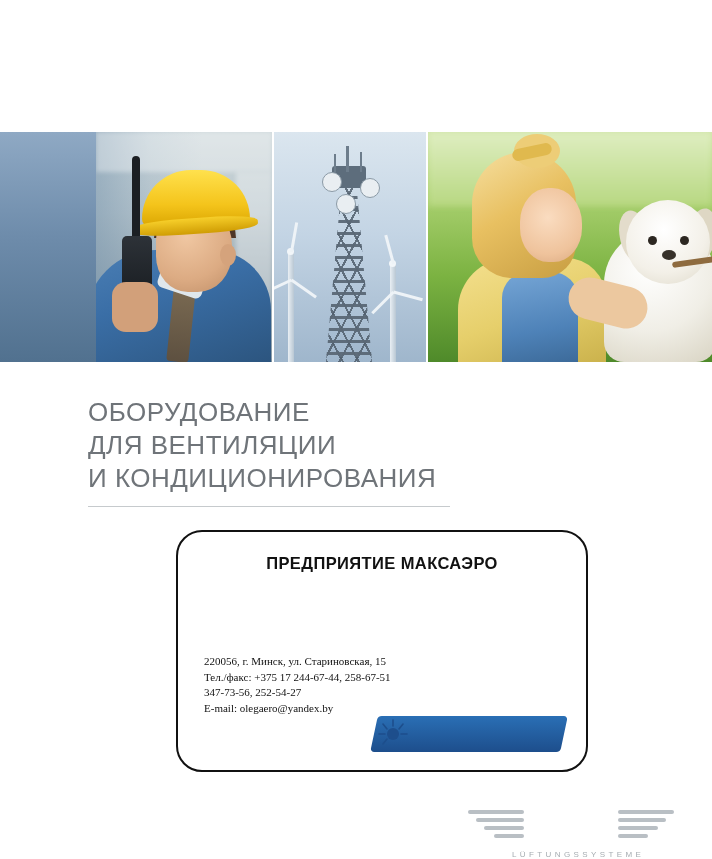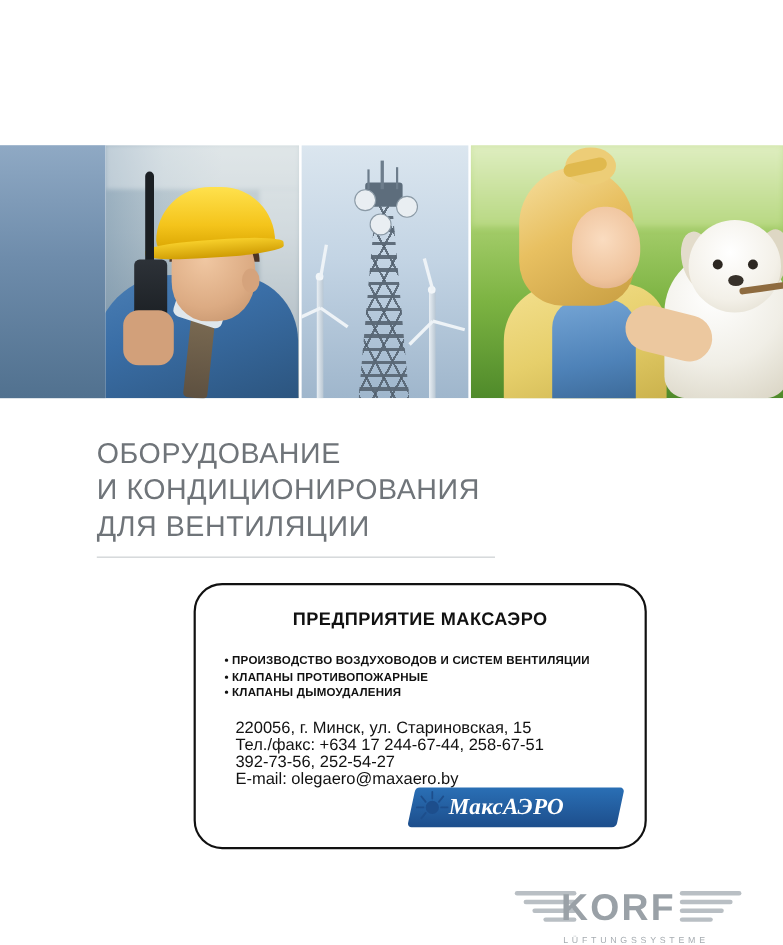--- a/index.html
+++ b/index.html
@@ -363,25 +363,26 @@
     left: 26px;
     top: 62px;
     font-size: 10.5px;
     font-weight: bold;
     color: #111111;
     line-height: 14.5px;
     letter-spacing: 0.2px;
   }
   .card-contacts {
     position: absolute;
-    left: 36px;
+    left: 26px;
     top: 122px;
-    font-size: 15px;
+    font-size: 11px;
     color: #111111;
     line-height: 15.5px;
+    font-family: Liberation Serif, serif;
   }
   .card-site {
     font-weight: bold;
   }
 
   
   .maxaero {
     position: absolute;
     left: 196px;
     top: 178px;
@@ -541,70 +542,63 @@
       <div class="p3-dog-eye" style="left:220px; top:104px;"></div>
       <div class="p3-dog-eye" style="left:252px; top:104px;"></div>
       <div class="p3-dog-nose"></div>
       <div class="p3-stick"></div>
       <div class="p3-arm"></div>
     </div>
   </div>
 
   <div class="headline">
     <div>ОБОРУДОВАНИЕ</div>
+    <div>ДЛЯ ВЕНТИЛЯЦИИ</div>
     <div>И КОНДИЦИОНИРОВАНИЯ</div>
-    <div>ДЛЯ ВЕНТИЛЯЦИИ</div>
   </div>
   <div class="headline-rule"></div>
 
   <div class="card">
 
     <div class="card-title">ПРЕДПРИЯТИЕ МАКСАЭРО</div>
 
-    <div class="card-bullets">
-      <div>• ПРОИЗВОДСТВО ВОЗДУХОВОДОВ И СИСТЕМ ВЕНТИЛЯЦИИ</div>
-      <div>• КЛАПАНЫ ПРОТИВОПОЖАРНЫЕ</div>
-      <div>• КЛАПАНЫ ДЫМОУДАЛЕНИЯ</div>
-    </div>
 
     <div class="card-contacts">
       <div>220056, г. Минск, ул. Стариновская, 15</div>
-      <div>Тел./факс: +634 17 244-67-44, 258-67-51</div>
-      <div>392-73-56, 252-54-27</div>
-      <div>E-mail: olegaero@maxaero.by</div>
+      <div>Тел./факс: +375 17 244-67-44, 258-67-51</div>
+      <div>347-73-56, 252-54-27</div>
+      <div>E-mail: olegaero@yandex.by</div>
     </div>
 
     <div class="maxaero">
       <div class="maxaero-band"></div>
       <svg class="maxaero-sun" viewBox="0 0 30 30">
         <circle cx="15" cy="16" r="6" fill="#1d4e8c"></circle>
         <g stroke="#1d4e8c" stroke-width="1.6" stroke-linecap="round">
           <line x1="15" y1="2" x2="15" y2="8"></line>
           <line x1="5" y1="6" x2="9" y2="11"></line>
           <line x1="25" y1="6" x2="21" y2="11"></line>
           <line x1="1" y1="16" x2="7" y2="16"></line>
           <line x1="23" y1="16" x2="29" y2="16"></line>
           <line x1="5" y1="26" x2="9" y2="21"></line>
         </g>
       </svg>
-      <div class="maxaero-text">МаксАЭРО</div>
     </div>
   </div>
 
 
   <div class="korf">
     <div class="korf-wing left">
       <span></span>
         <span></span>
         <span></span>
         <span></span>
     </div>
     <div class="korf-wing right">
       <span></span>
         <span></span>
         <span></span>
         <span></span>
     </div>
-    <div class="korf-word">KORF</div>
     <div class="korf-sub">LÜFTUNGSSYSTEME</div>
   </div>
 
 </div>
 
 </body></html>

